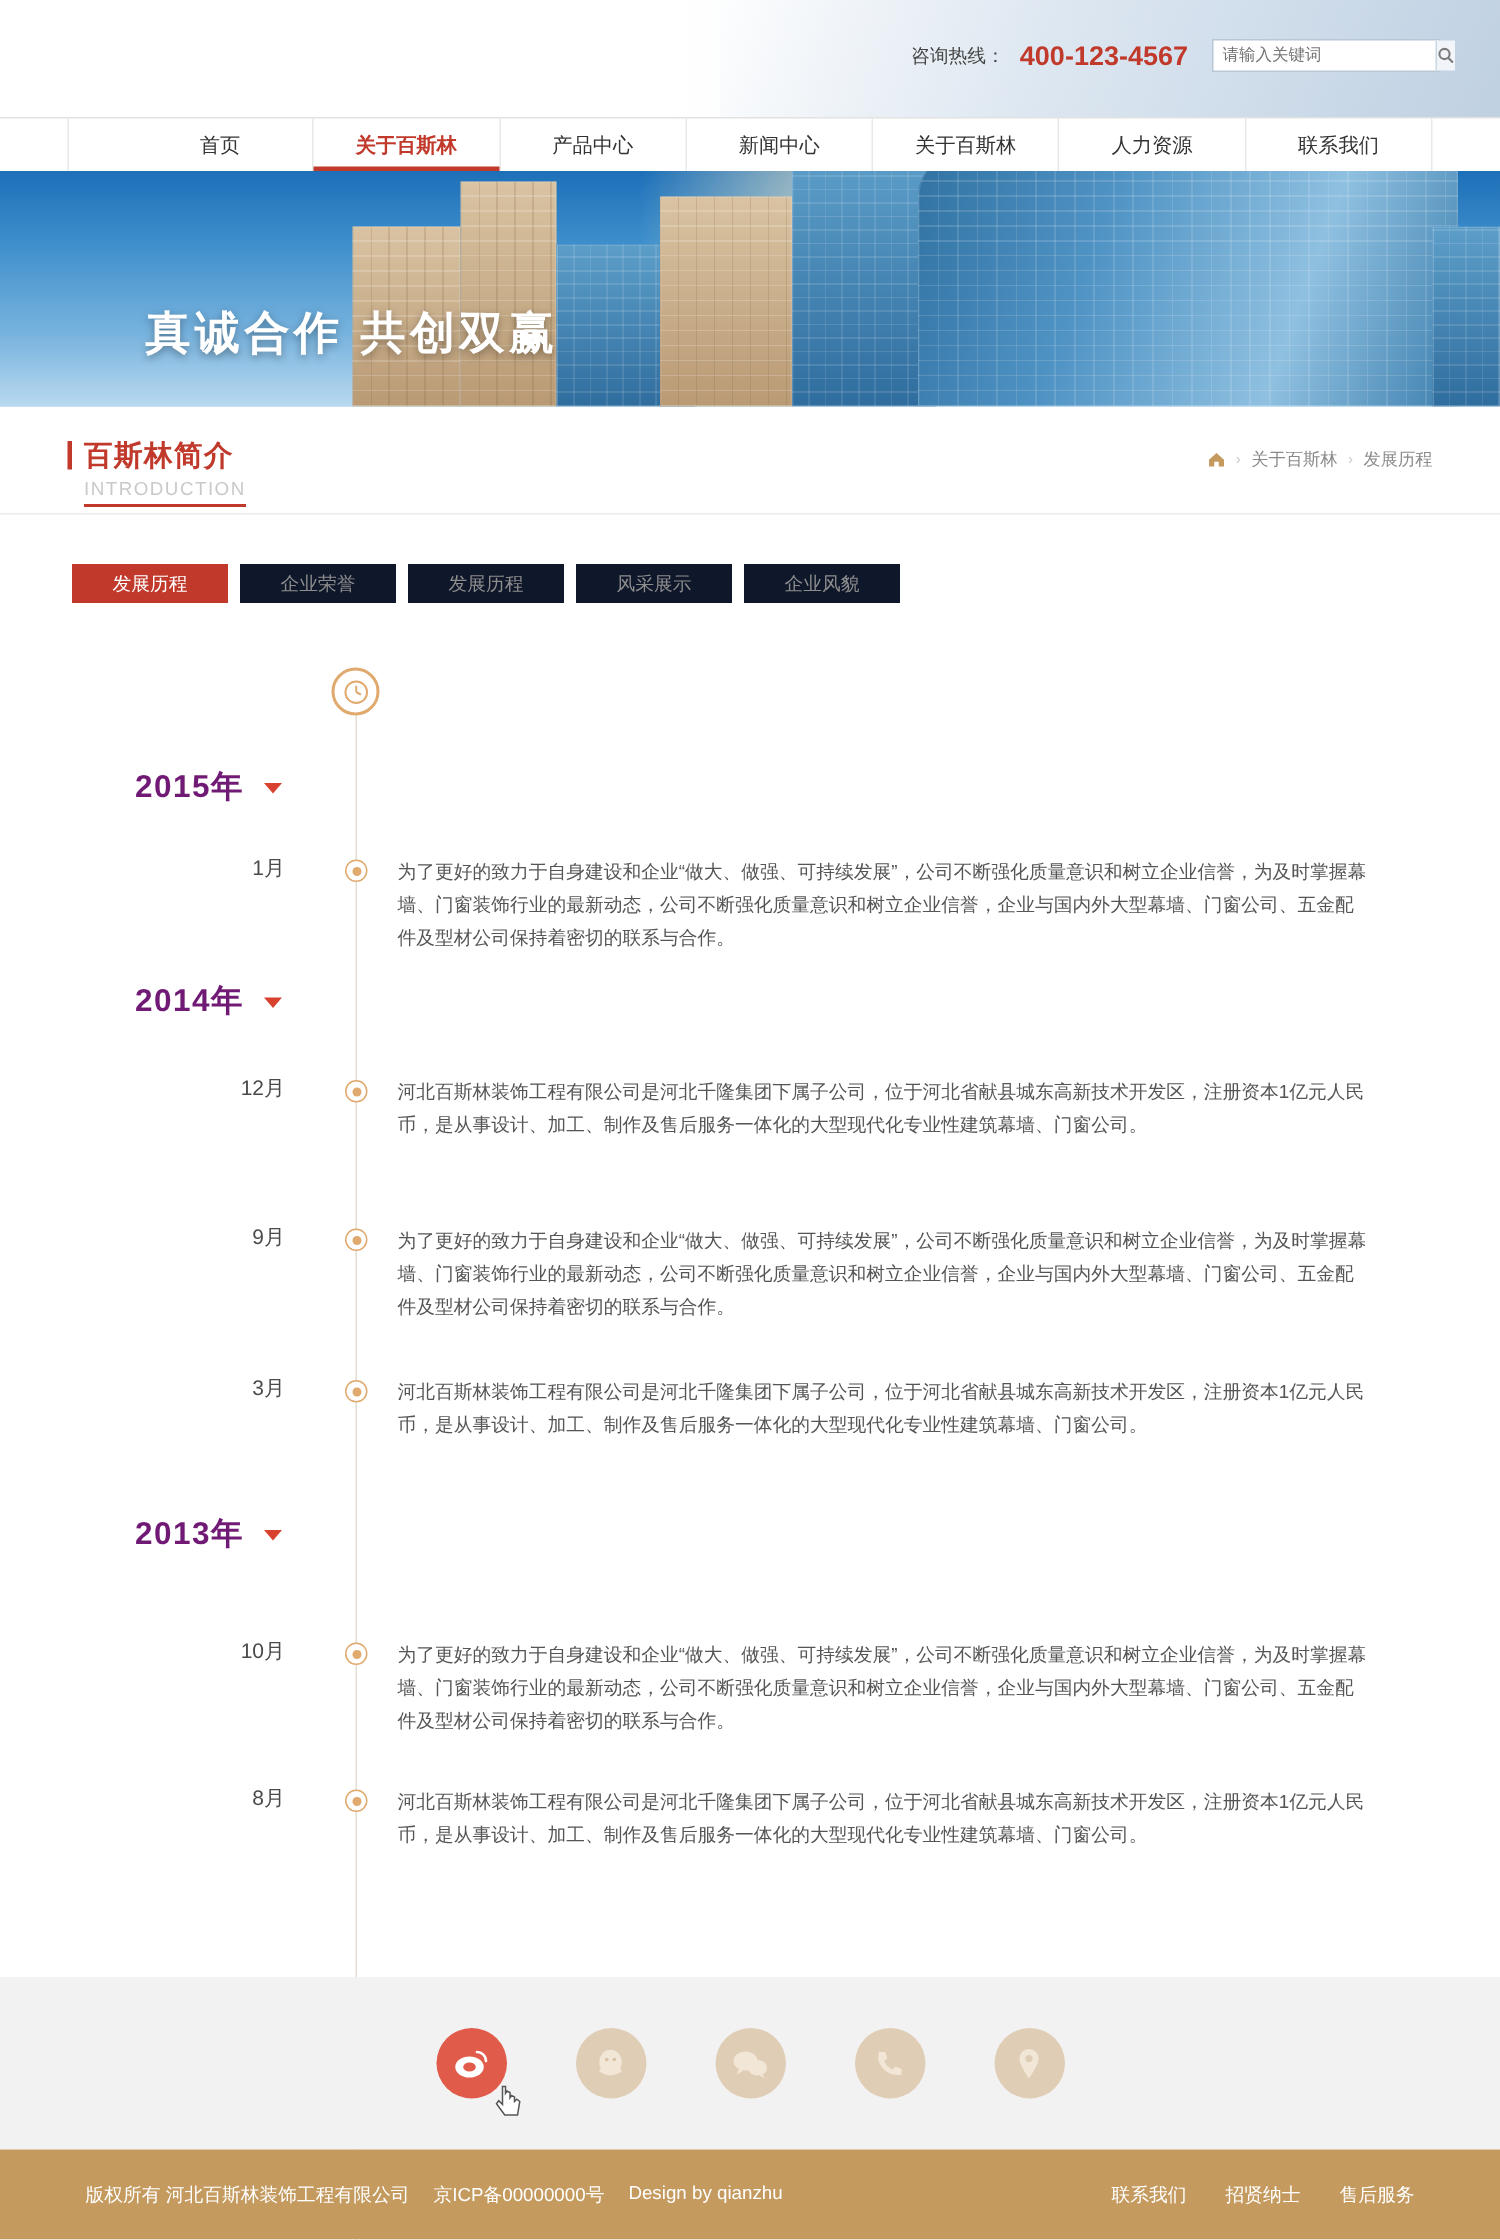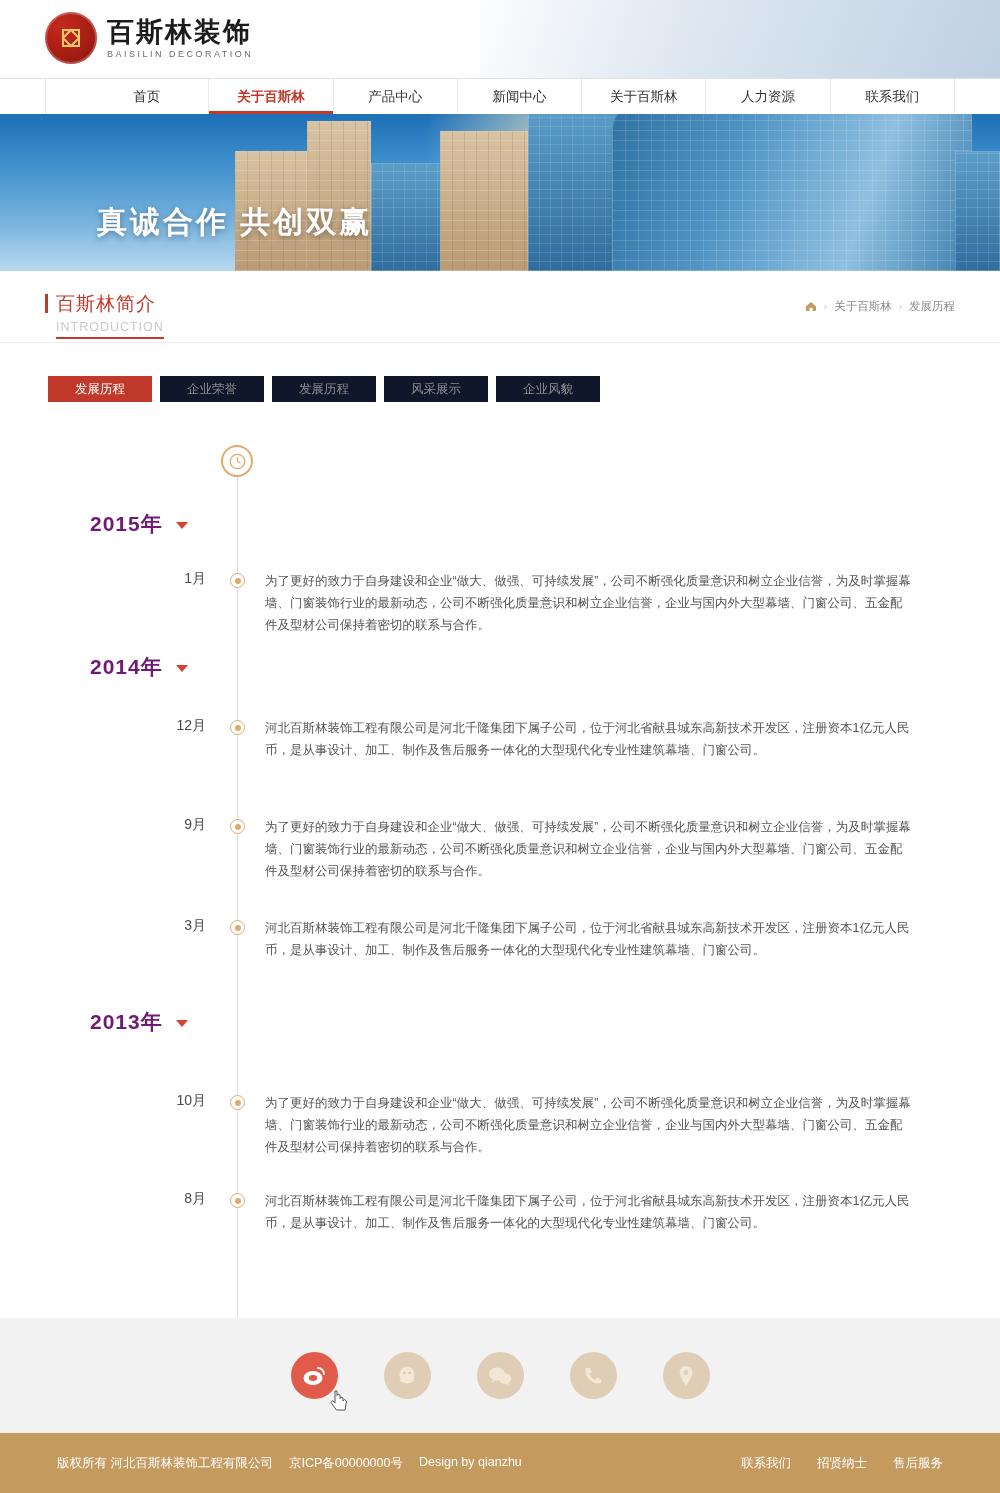--- a/index.html
+++ b/index.html
@@ -128,21 +128,21 @@
     z-index: 5;
   }
 
   
   .page-head {
     position: relative; height: 72px; border-bottom: 1px solid #ececec;
     padding: 0 45px;
   }
   .ph-left { position: absolute; left: 45px; top: 20px; display: flex; align-items: flex-start; }
   .ph-bar { width: 3px; height: 19px; background: #c0392b; margin-right: 8px; margin-top: 3px; }
-  .ph-cn { font-size: 19px; color: #c0392b; font-weight: normal; letter-spacing: 1px; }
+  .ph-cn { font-size: 19px; color: #c0392b; font-weight: bold; letter-spacing: 1px; }
   .ph-en {
     font-size: 12.5px; color: #c9c9c9; letter-spacing: 1px; margin-top: 1px;
     border-bottom: 2px solid #c0392b; display: inline-block; padding-bottom: 3px;
   }
   .crumb {
     position: absolute; right: 45px; top: 28px;
     display: flex; align-items: center; gap: 7px;
     font-size: 11.5px; color: #8a8a8a;
   }
   .crumb .sep { color: #c9c9c9; font-size: 10px; }
@@ -173,21 +173,21 @@
     position: absolute; left: 90px;
     font-size: 21px; font-weight: bold; color: #701a75; letter-spacing: 1px;
   }
   .year-caret {
     position: absolute; left: 176px; width: 0; height: 0;
     border-left: 6px solid transparent; border-right: 6px solid transparent;
     border-top: 7px solid #d8412e; cursor: pointer;
   }
   .event { position: absolute; left: 0; width: 100%; }
   .event .month {
-    position: absolute; left: 146px; width: 60px; text-align: right;
+    position: absolute; left: 130px; width: 60px; text-align: right;
     font-size: 14px; color: #4a4a4a;
   }
   .event .dot {
     position: absolute; left: 230px; top: 3px;
     width: 15px; height: 15px; border-radius: 50%;
     border: 1px solid #e0a96d; background: #fff;
     display: flex; align-items: center; justify-content: center;
   }
   .event .dot i {
     width: 6px; height: 6px; border-radius: 50%; background: #e0a96d; display: block;
@@ -223,33 +223,34 @@
   .page-wrap { position: relative; width: 1000px; height: 1493px; }
 </style>
 </head>
 <body>
 
 <div class="page-wrap">
 
   <div class="header">
     <div class="header-bgtint"></div>
 
-    <div class="logo-wrap">
-      <div class="logo-mark">
-        <svg width="30" height="30" viewBox="0 0 30 30">
-          <rect x="7" y="7" width="16" height="16" fill="none" stroke="#f2c66a" stroke-width="2"></rect>
-          <path d="M7 15 L15 7 L23 15 L15 23 Z" fill="none" stroke="#f2c66a" stroke-width="2"></path>
-        </svg>
+
+    <div class="header-right">
+      <span class="hotline-label">咨询热线：</span>
+      <span class="hotline-num">400-123-4567</span>
+      <div class="search-box">
+        <input type="text" placeholder="请输入关键词" style="">
+        <div class="search-btn">
+          <svg width="12" height="12" viewBox="0 0 12 12">
+            <circle cx="5" cy="5" r="3.4" fill="none" stroke="#7a7a7a" stroke-width="1.4"></circle>
+            <line x1="7.6" y1="7.6" x2="10.6" y2="10.6" stroke="#7a7a7a" stroke-width="1.4"></line>
+          </svg>
+        </div>
       </div>
-      <div>
-        <div class="logo-text-main">百斯林装饰</div>
-        <div class="logo-text-sub">BAISILIN  DECORATION</div>
-      </div>
-    </div>
-
+    </div>
   </div>
 
   <div class="nav">
     <div class="nav-item">首页</div>
     <div class="nav-item active">关于百斯林</div>
     <div class="nav-item">产品中心</div>
     <div class="nav-item">新闻中心</div>
     <div class="nav-item">关于百斯林</div>
     <div class="nav-item">人力资源</div>
     <div class="nav-item">联系我们</div>

